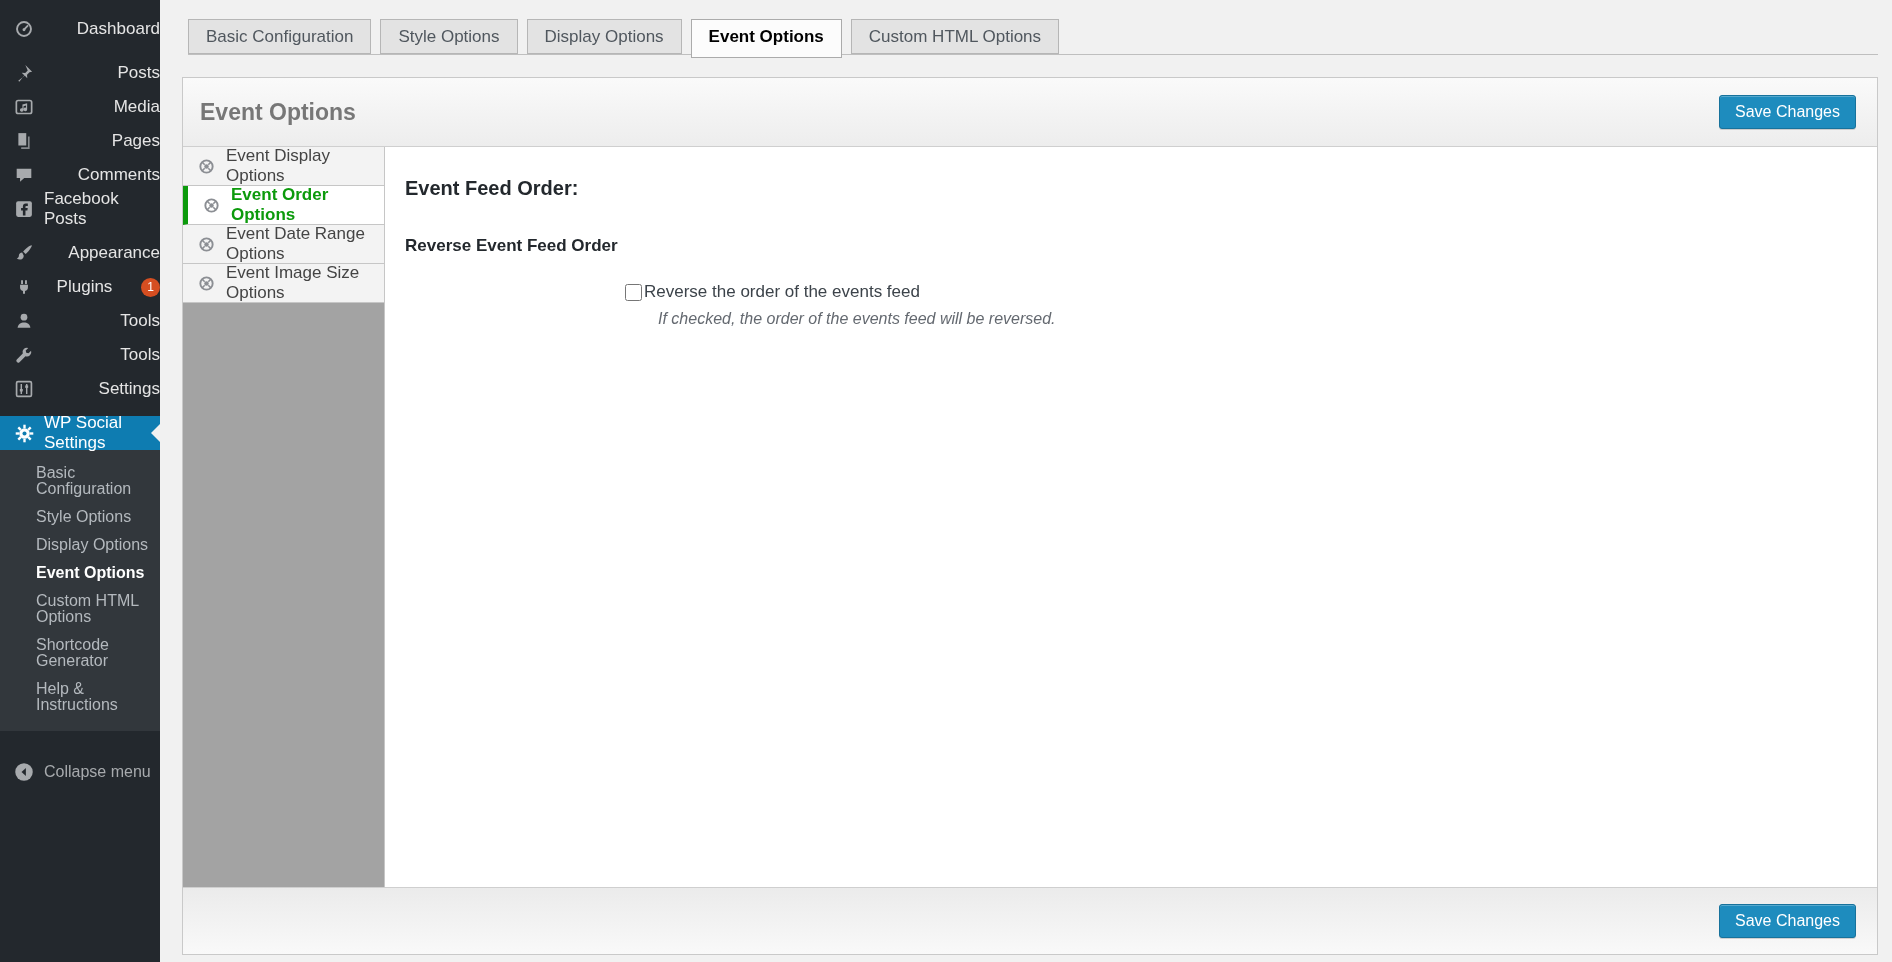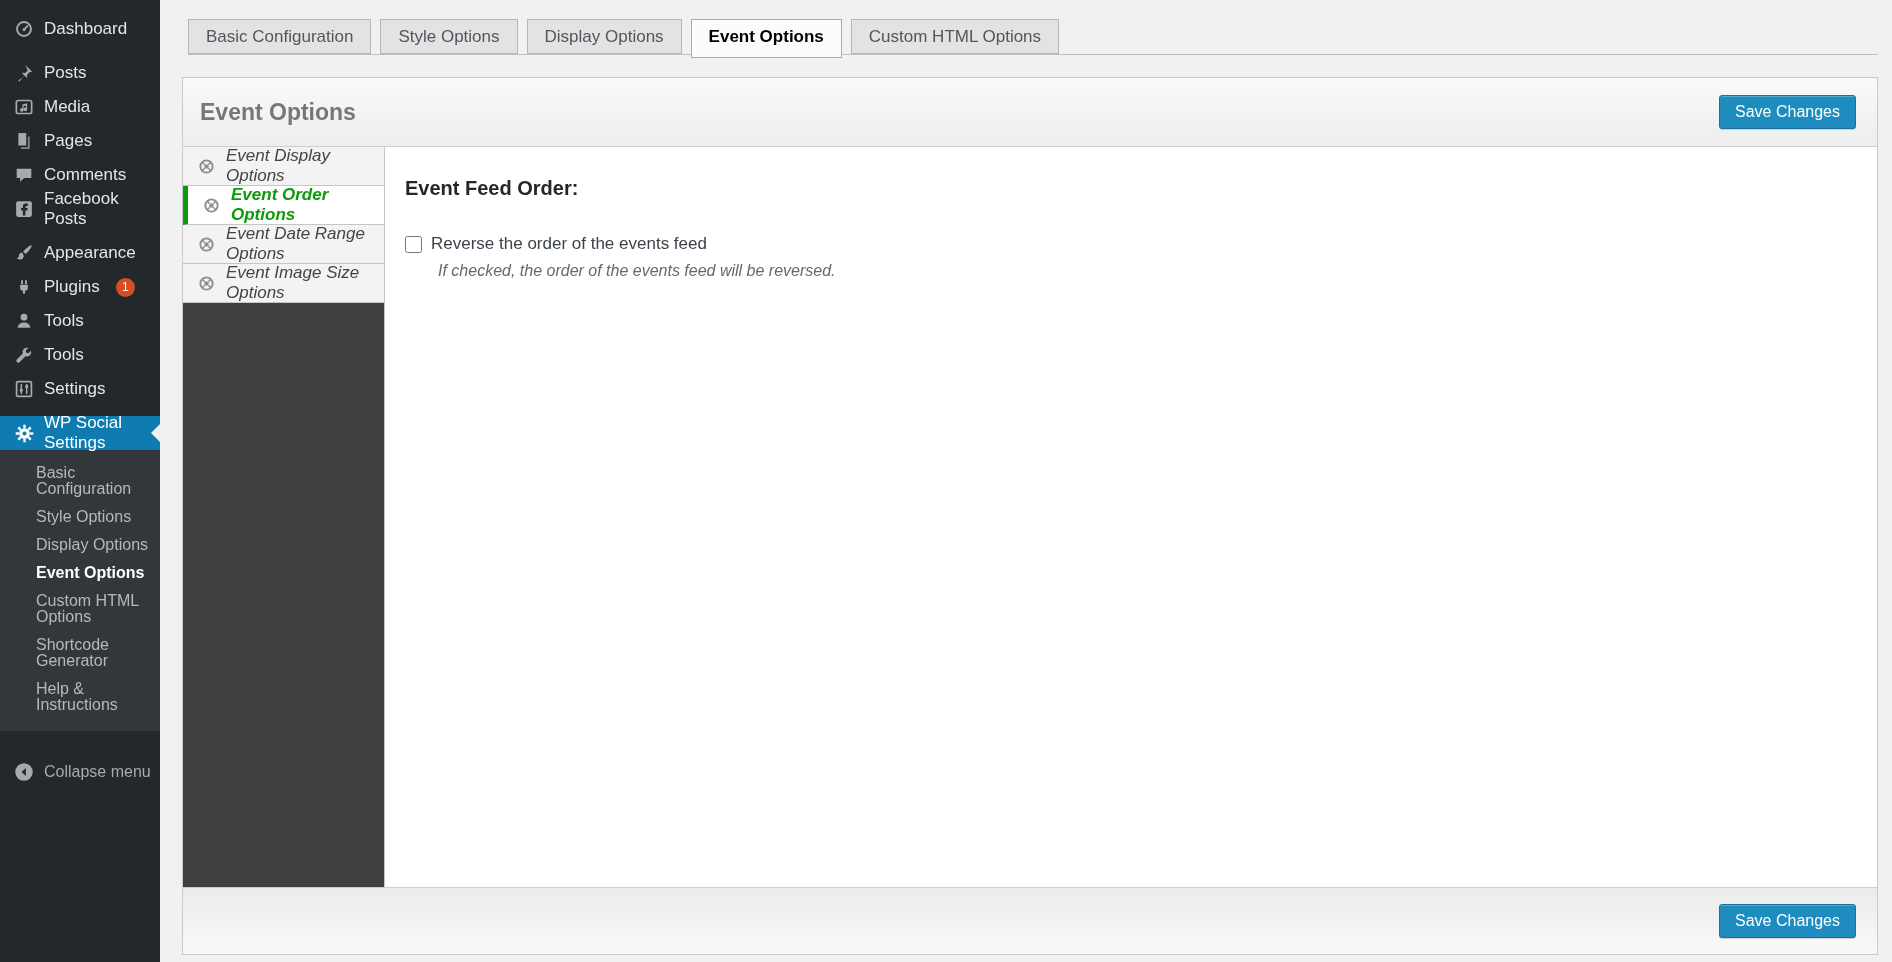--- a/index.html
+++ b/index.html
@@ -3,21 +3,21 @@
 <meta charset="utf-8">
 <style>
   html,body{margin:0;padding:0;background:#f1f1f1;}
   body{width:1892px;height:962px;position:relative;overflow:hidden;
        font-family:"Liberation Sans",sans-serif;-webkit-font-smoothing:antialiased;}
 
   
   .sidebar{position:absolute;left:0;top:0;bottom:0;width:160px;background:#23282d;color:#e5e5e5;}
   .menu{padding-top:12px;}
   .menu-item{height:34px;display:flex;align-items:center;padding-left:14px;gap:10px;
-             font-size:17px;color:#e5e5e5;cursor:pointer;position:relative;}
+             font-size:17px;color:#e5e5e5;cursor:pointer;position:relative;justify-content:space-between;}
   .menu-item .ico{width:20px;height:20px;color:#a7aaad;display:flex;align-items:center;justify-content:center;flex:none;}
   .menu-sep{height:10px;}
   .menu-item.active{background:#0e7cb1;color:#fff;}
   .menu-item.active .ico{color:#fff;}
   .notch{position:absolute;right:0;top:50%;margin-top:-9px;width:0;height:0;
          border-top:9px solid transparent;border-bottom:9px solid transparent;border-right:9px solid #f1f1f1;}
   .badge{background:#d54e21;color:#fff;border-radius:50%;min-width:19px;height:19px;
          display:inline-flex;align-items:center;justify-content:center;font-size:12px;margin-left:6px;}
   .submenu{background:#32373c;padding:9px 0 12px 0;}
   .sub-item{padding:6px 0 6px 36px;font-size:16px;color:#b4b9be;cursor:pointer;line-height:16px;}
@@ -40,33 +40,33 @@
   .panel{margin:22px 14px 0 22px;height:876px;background:#fff;border:1px solid #c9c9c9;
          display:flex;flex-direction:column;}
   .panel-header{height:68px;flex:none;display:flex;align-items:center;justify-content:space-between;
                 padding:0 21px 0 17px;background:linear-gradient(#fafafa,#ededed);border-bottom:1px solid #cfcfcf;}
   .panel-title{font-size:23px;font-weight:bold;color:#777;}
   .btn-primary{background:#1e8cbe;border:1px solid #17729c;color:#fff;font-size:16px;
                font-family:inherit;padding:7px 15px;border-radius:3px;cursor:pointer;
                box-shadow:inset 0 1px 0 rgba(255,255,255,.25),0 1px 0 rgba(0,0,0,.15);}
 
   .panel-body{flex:1;display:flex;min-height:0;}
-  .subnav{width:201px;flex:none;background:#404040;border-right:1px solid #c6c6c6;font-style:italic;}
+  .subnav{width:201px;flex:none;background:#a3a3a3;border-right:1px solid #c6c6c6;}
   .subnav-item{height:38px;display:flex;align-items:center;gap:11px;padding-left:15px;
                background:#f3f3f3;border-bottom:1px solid #c6c6c6;font-size:17px;color:#444;cursor:pointer;}
   .subnav-item .ico{width:17px;height:17px;color:#8c8f94;display:flex;align-items:center;justify-content:center;flex:none;}
   .subnav-item.active{background:#fff;border-left:5px solid #0c9a0c;padding-left:15px;
                       color:#0c9a0c;font-weight:bold;}
 
   .content{flex:1;padding:24px 16px 0 20px;background:#fff;}
   .section-heading{font-size:20px;font-weight:bold;color:#23282d;margin:6px 0 0 0;}
   .field-row{margin-top:34px;display:flex;}
   .field-label{width:220px;flex:none;font-size:17px;font-weight:bold;color:#23282d;padding-top:2px;}
   .field-controls{flex:1;}
-  .check-line{display:flex;align-items:center;gap:9px;}
+  .check-line{display:flex;align-items:center;gap:2px;margin-top:48px;}
   .check-line input[type=checkbox]{width:17px;height:17px;margin:0;cursor:pointer;}
   .check-text{font-size:17px;color:#3c434a;}
   .field-desc{margin-top:8px;font-size:16px;font-style:italic;color:#646970;margin-left:33px;}
 
   .panel-footer{height:66px;flex:none;border-top:1px solid #cfcfcf;
                 background:linear-gradient(#ebebeb,#f9f9f9);
                 display:flex;align-items:center;justify-content:flex-end;padding-right:21px;}
 </style>
 </head>
 <body>
@@ -276,20 +276,21 @@
                 <path d="M3.9 3.9l2.4 2.4M12.1 3.9L9.7 6.3M3.9 12.1l2.4-2.4M12.1 12.1L9.7 9.7" stroke="currentColor" stroke-width="1.4" fill="none"></path>
               </svg>
           </span>
           <span>Event Image Size Options</span>
         </div>
       </div>
 
       <div class="content">
         <h3 class="section-heading">Event Feed Order:</h3>
         <div class="field-row">
+          <div class="field-label">Reverse Event Feed Order</div>
           <div class="field-controls">
             <label class="check-line">
               <input type="checkbox" style="">
               <span class="check-text">Reverse the order of the events feed</span>
             </label>
             <div class="field-desc">If checked, the order of the events feed will be reversed.</div>
           </div>
         </div>
       </div>
 

